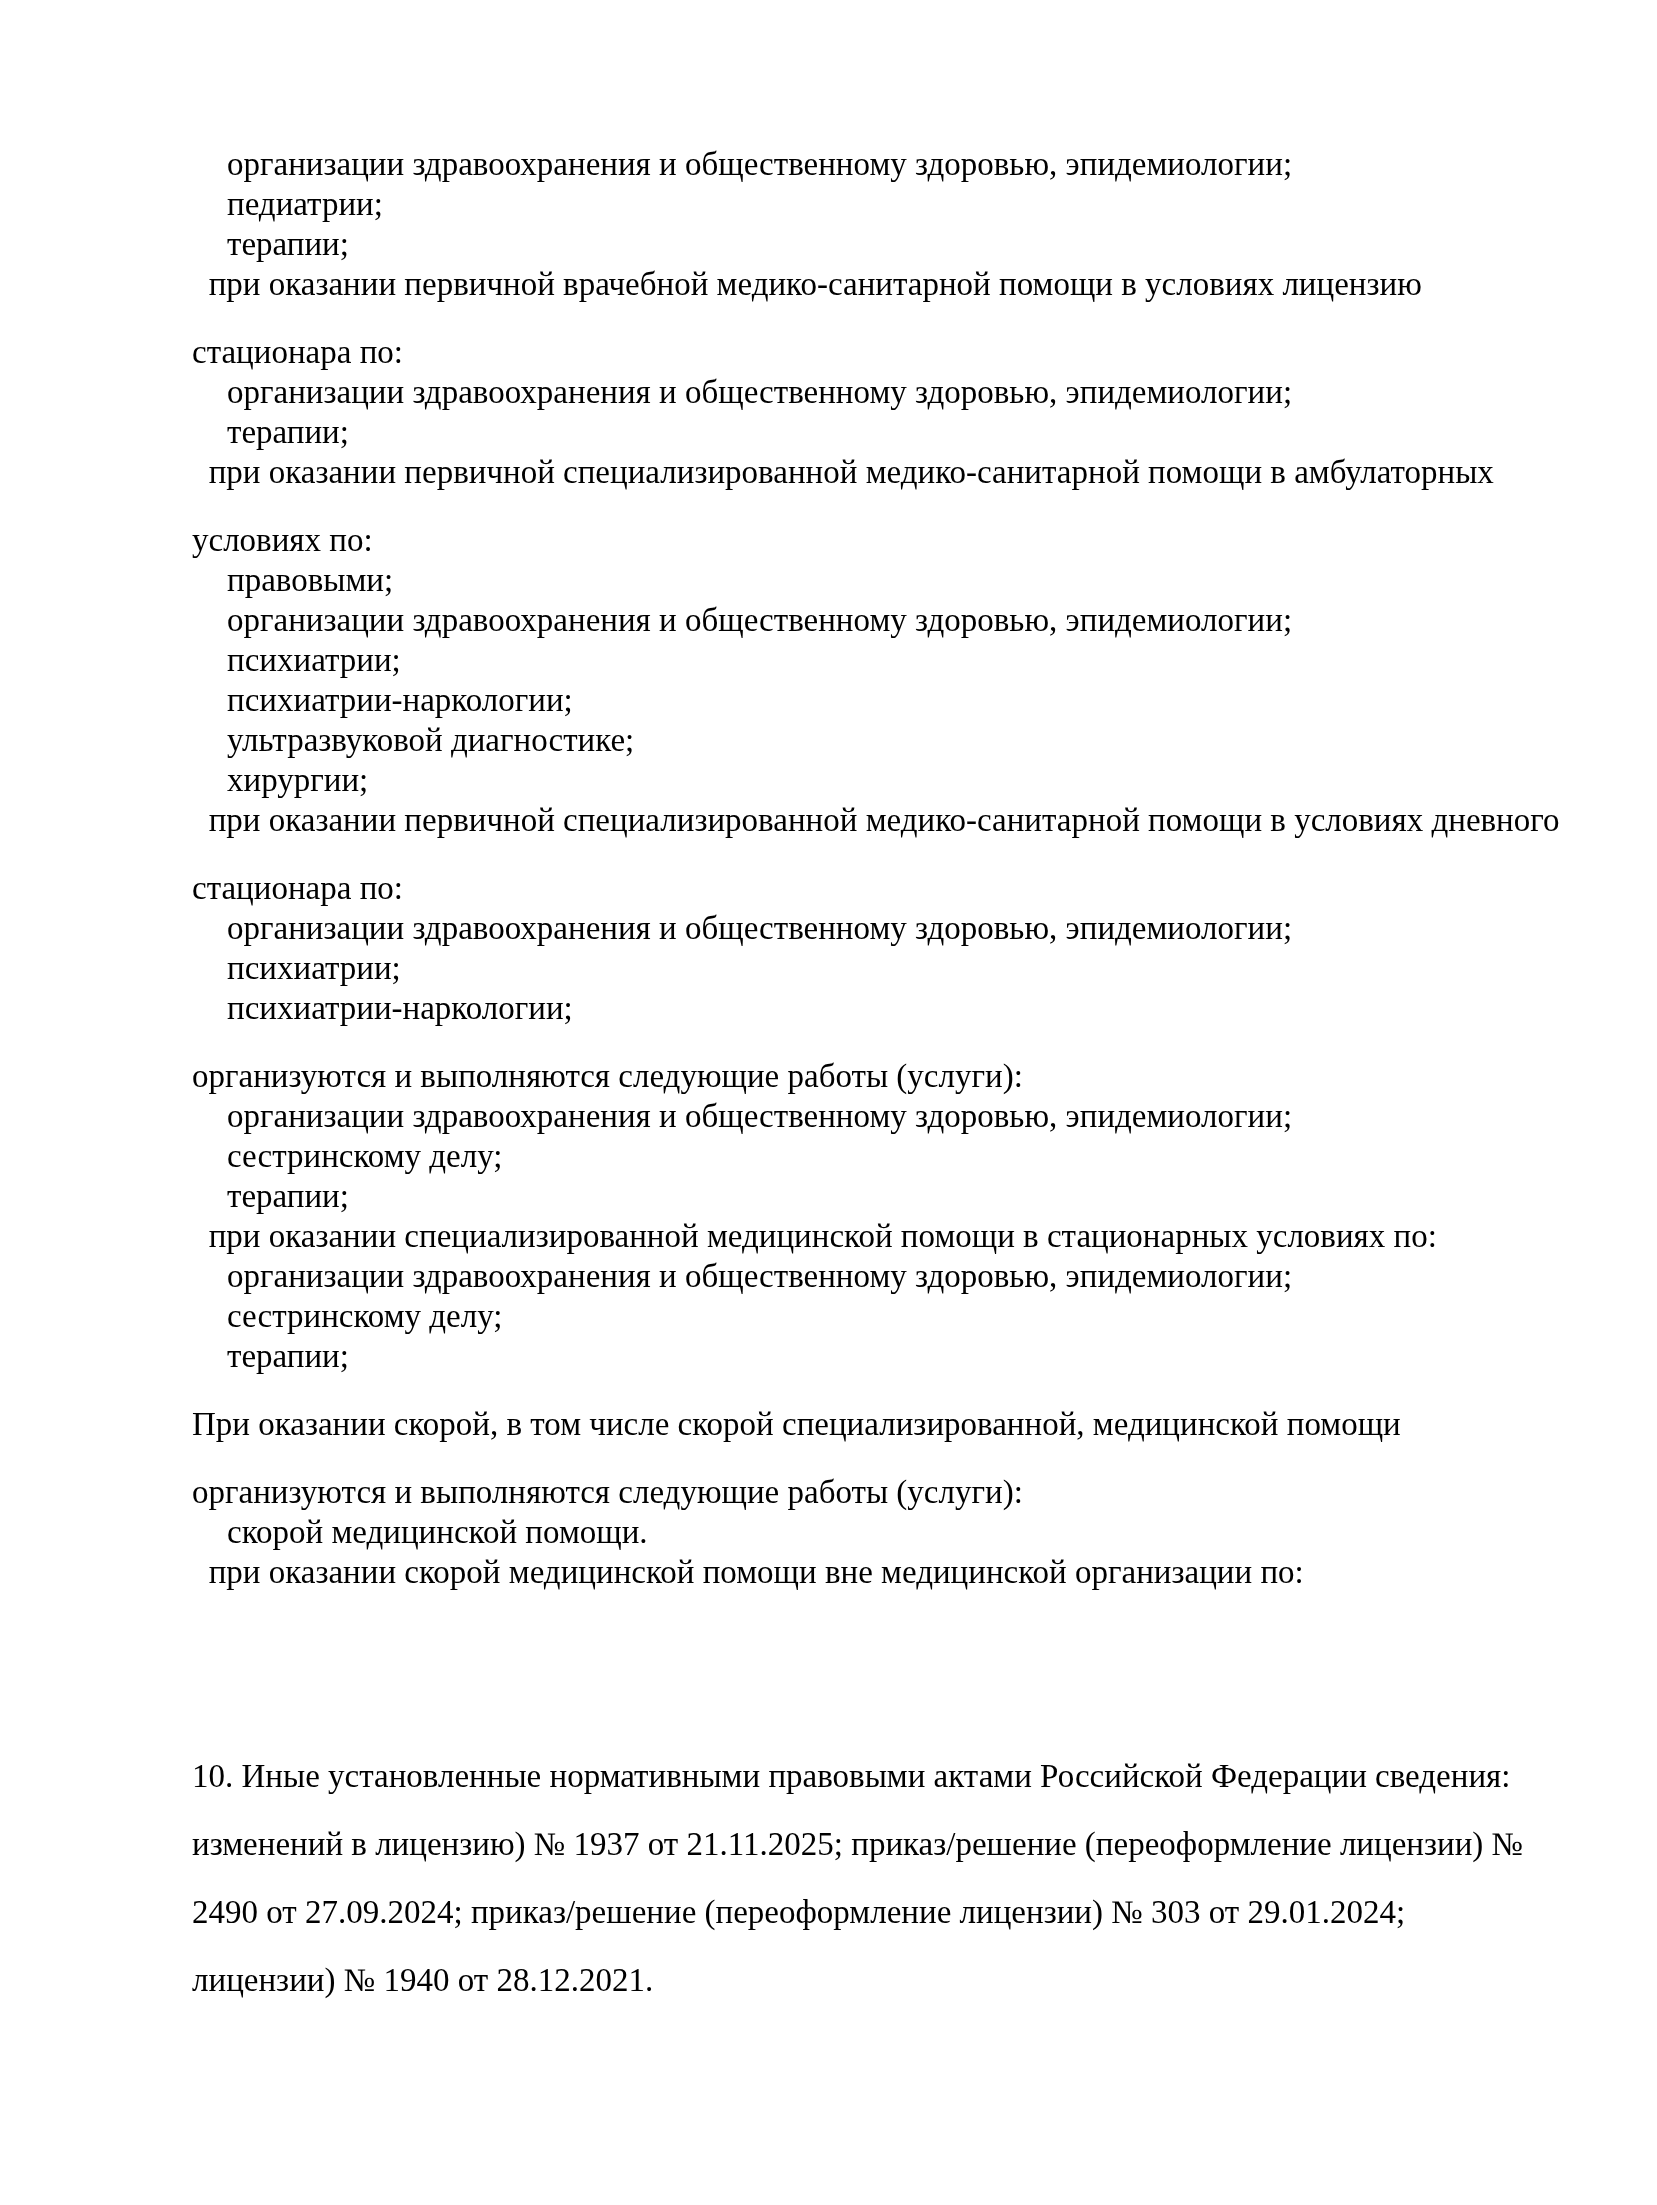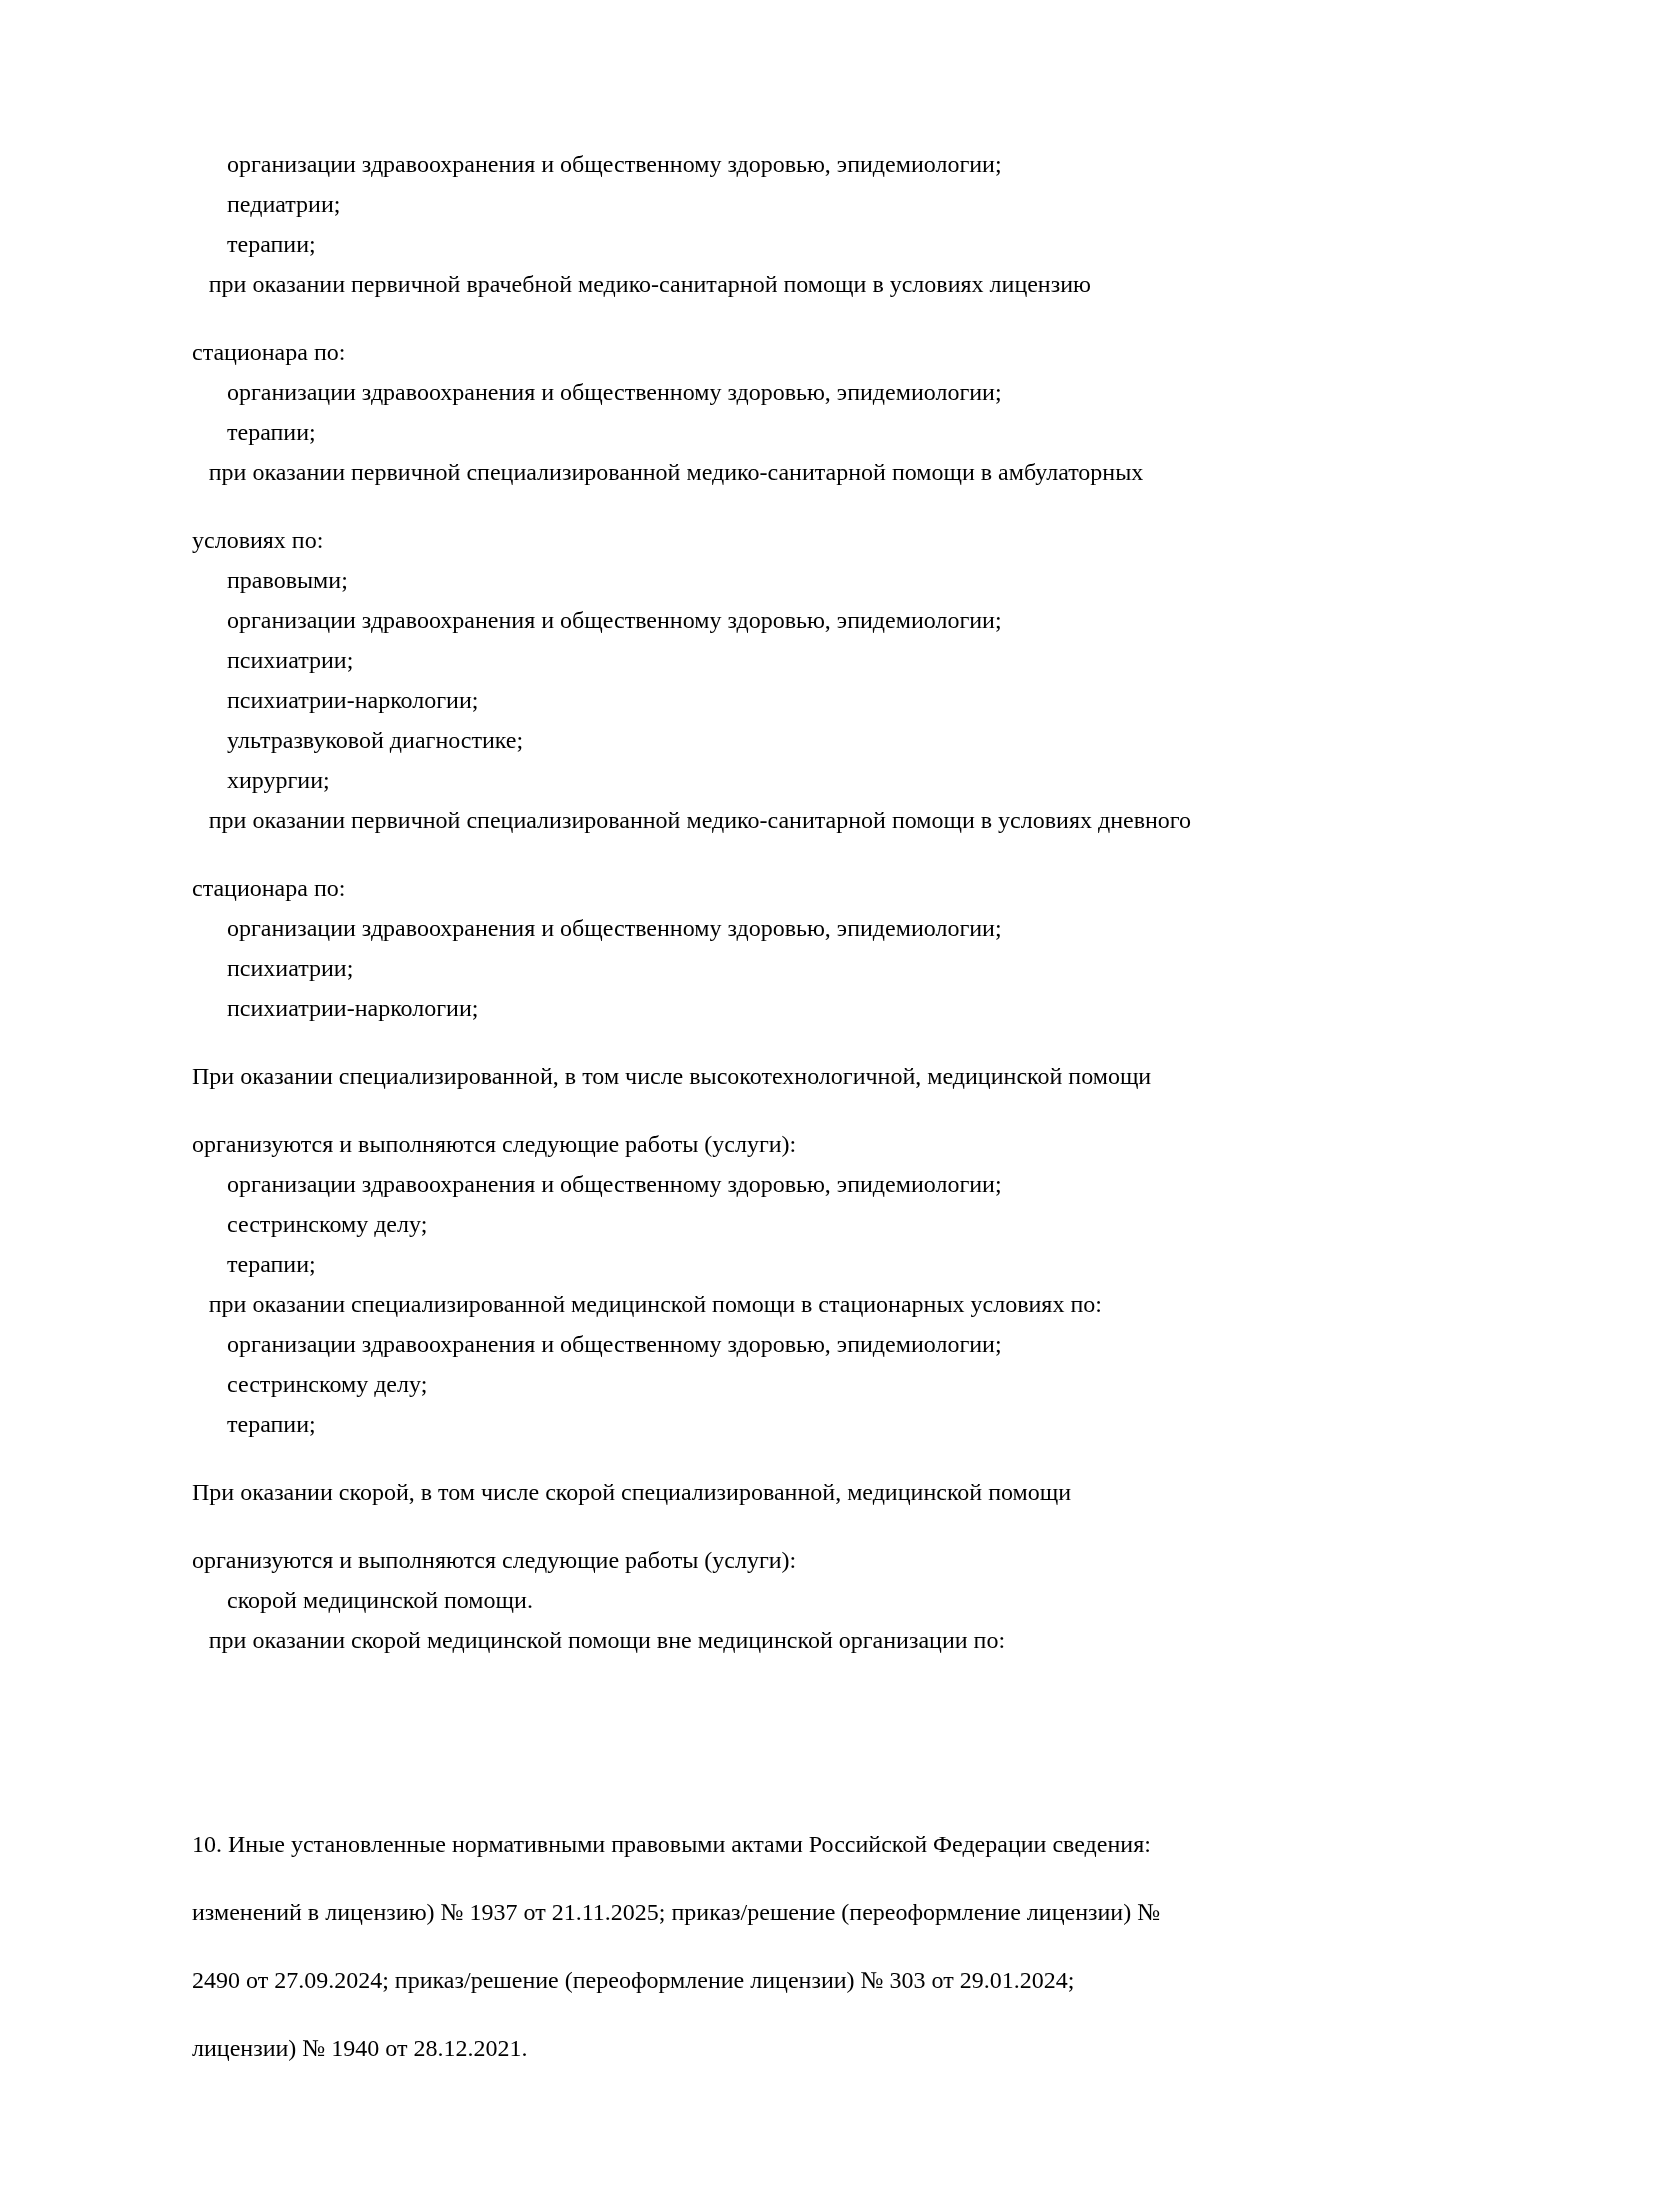--- a/index.html
+++ b/index.html
@@ -13,21 +13,21 @@
     height: 2205px;
     background: #ffffff;
     overflow: hidden;
   }
   .doc-text {
     position: absolute;
     left: 192px;
     top: 144px;
     width: 1377px;
     font-family: "Liberation Serif", "DejaVu Serif", serif;
-    font-size: 24px;
+    font-size: 33px;
     line-height: 40px;
     color: #000000;
   }
   .line {
     height: 40px;
     white-space: nowrap;
   }
   .indent-0 { padding-left: 0; margin-top: 28px; }
   .indent-1 { padding-left: 16.7px; }
   .indent-2 { padding-left: 35px; }
@@ -50,21 +50,20 @@
       <div class="line indent-2">организации здравоохранения и общественному здоровью, эпидемиологии;</div>
       <div class="line indent-2">психиатрии;</div>
       <div class="line indent-2">психиатрии-наркологии;</div>
       <div class="line indent-2">ультразвуковой диагностике;</div>
       <div class="line indent-2">хирургии;</div>
       <div class="line indent-1">при оказании первичной специализированной медико-санитарной помощи в условиях дневного</div>
       <div class="line indent-0">стационара по:</div>
       <div class="line indent-2">организации здравоохранения и общественному здоровью, эпидемиологии;</div>
       <div class="line indent-2">психиатрии;</div>
       <div class="line indent-2">психиатрии-наркологии;</div>
-      <div class="line indent-0">При оказании специализированной, в том числе высокотехнологичной, медицинской помощи</div>
       <div class="line indent-0">организуются и выполняются следующие работы (услуги):</div>
       <div class="line indent-2">организации здравоохранения и общественному здоровью, эпидемиологии;</div>
       <div class="line indent-2">сестринскому делу;</div>
       <div class="line indent-2">терапии;</div>
       <div class="line indent-1">при оказании специализированной медицинской помощи в стационарных условиях по:</div>
       <div class="line indent-2">организации здравоохранения и общественному здоровью, эпидемиологии;</div>
       <div class="line indent-2">сестринскому делу;</div>
       <div class="line indent-2">терапии;</div>
       <div class="line indent-0">При оказании скорой, в том числе скорой специализированной, медицинской помощи</div>
       <div class="line indent-0">организуются и выполняются следующие работы (услуги):</div>

